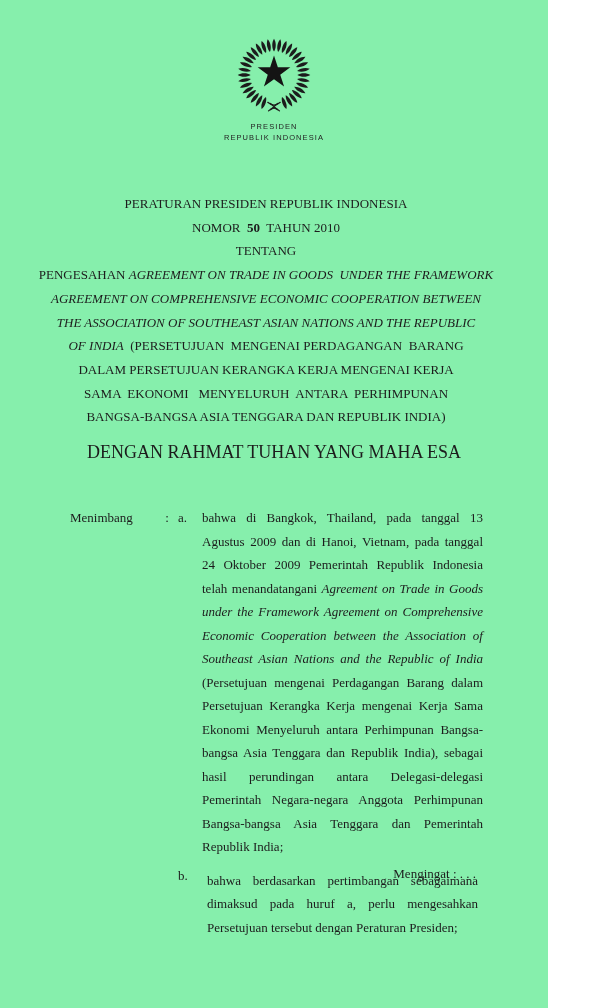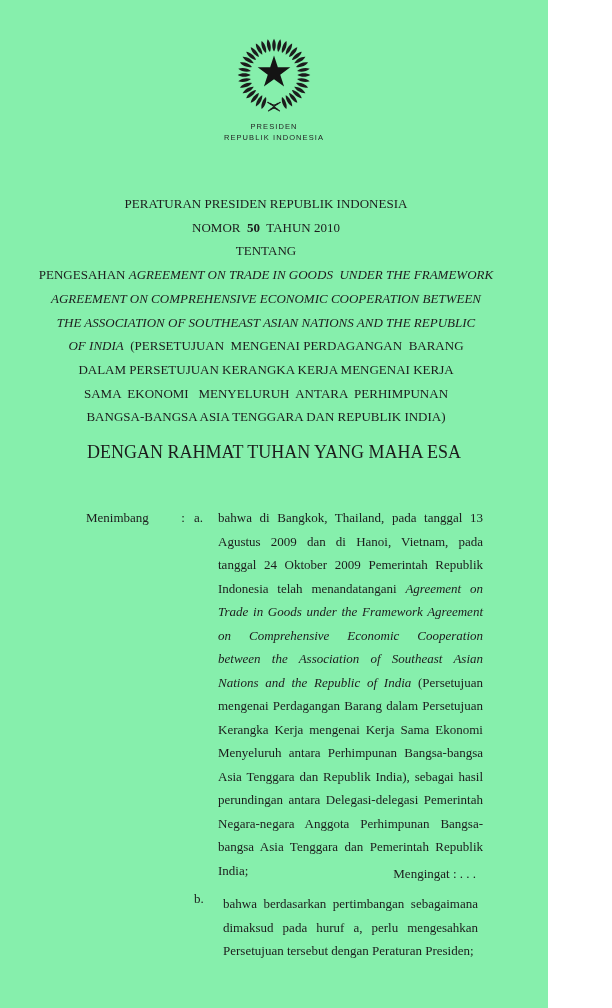--- a/index.html
+++ b/index.html
@@ -24,21 +24,21 @@
     font-size:13px;line-height:23.7px;}
   .title-line{white-space:pre;}
   .it{font-style:italic;}
   .bd{font-weight:bold;}
 
   
   .invocation{position:absolute;top:426px;left:0;right:0;text-align:center;
     font-size:18px;line-height:28.5px;margin-top:12px;}
 
   
-  .considering{position:absolute;top:506px;left:86px;right:65px;display:flex;
+  .considering{position:absolute;top:506px;left:70px;right:65px;display:flex;
     font-size:13px;line-height:23.5px;}
   .c-label{width:86px;flex:0 0 86px;}
   .c-colon{width:22px;flex:0 0 22px;text-align:center;}
   .c-items{flex:1;min-width:0;}
   .c-item{display:flex;}
   .c-item + .c-item{margin-top:5px;}
   .c-marker{width:24px;flex:0 0 24px;}
   .c-text{flex:1;text-align:justify;}
 
   

